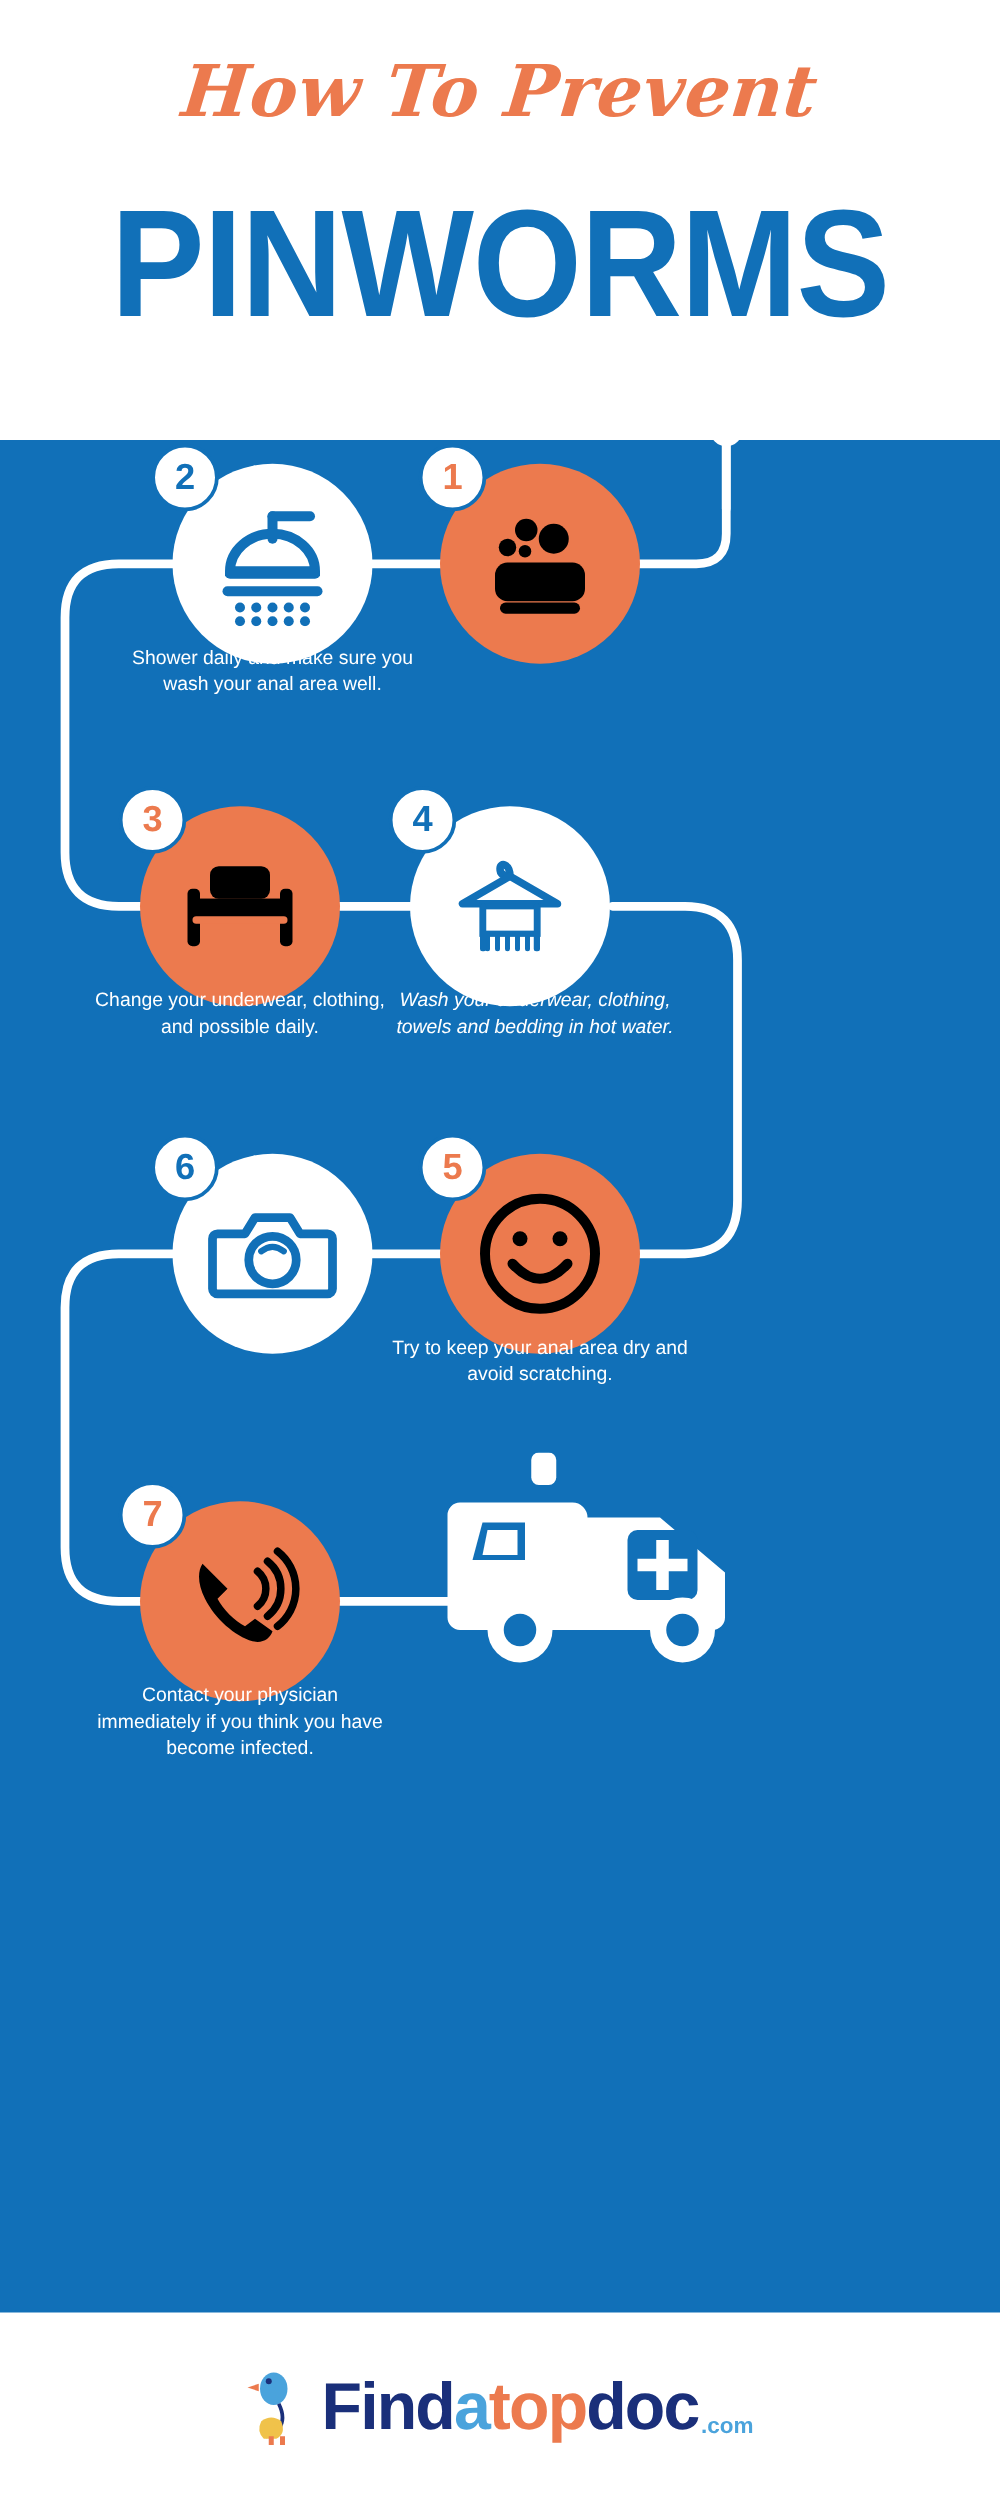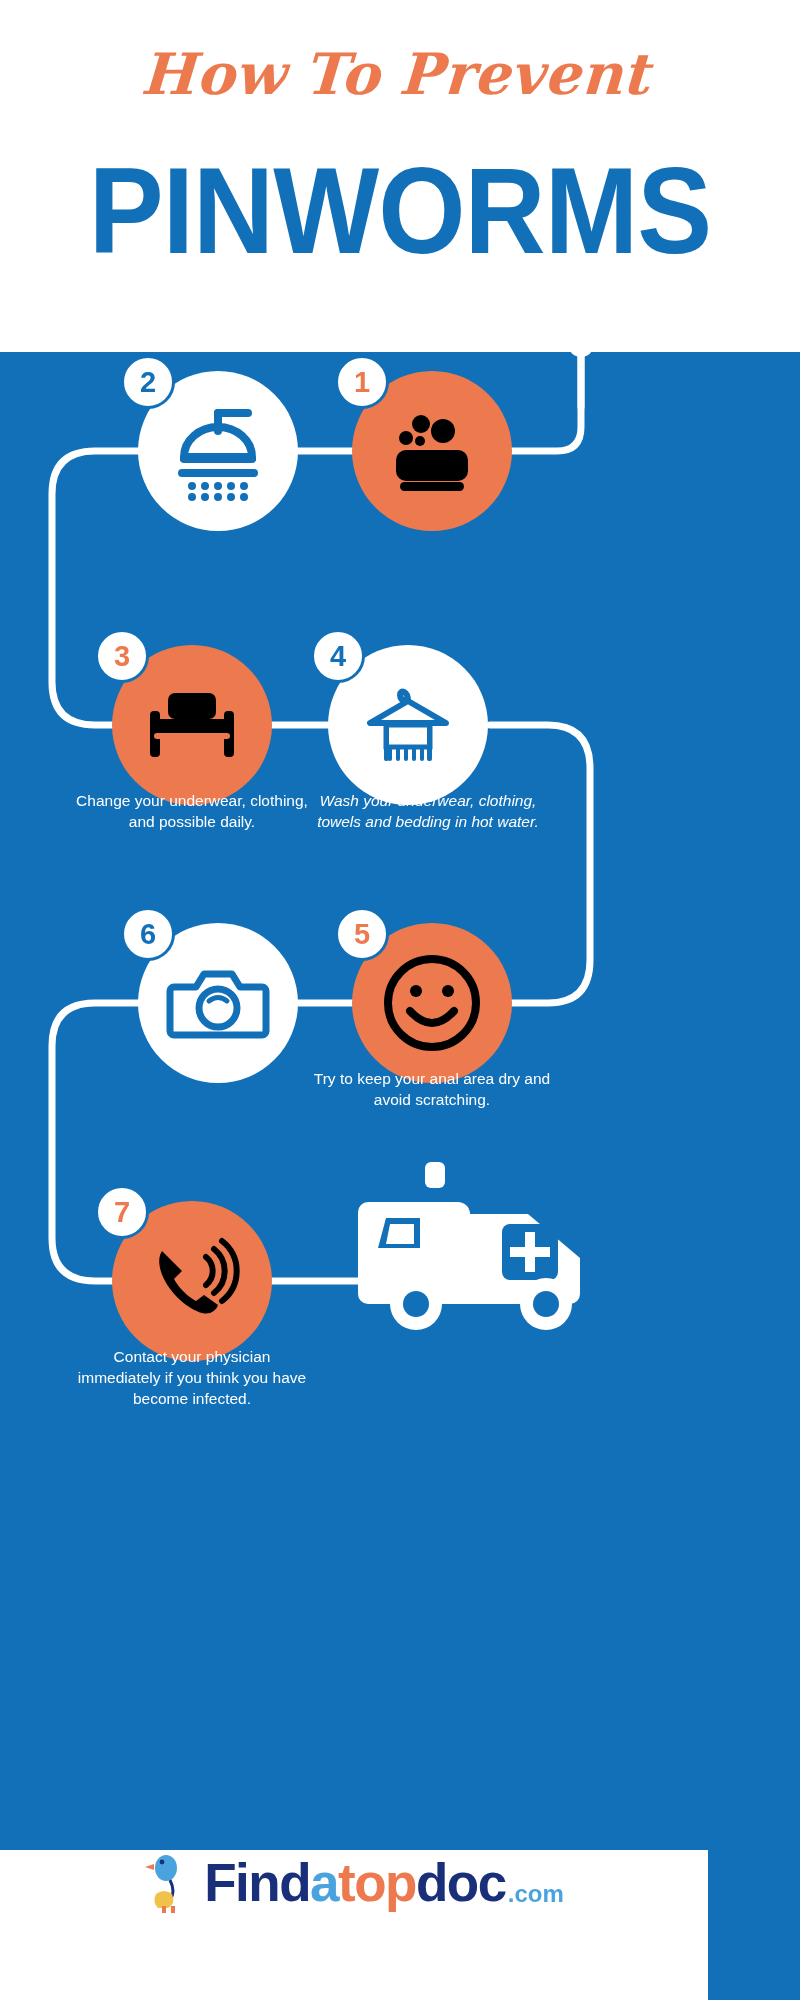--- a/index.html
+++ b/index.html
@@ -63,36 +63,36 @@
   .caption {
     position:absolute; color:#ffffff; text-align:center;
     font-size:15.5px; line-height:21px; width:240px;
   }
 
   
   .ambulance { position:absolute; }
 
   
   .footer {
-    position:absolute; left:0; bottom:0; width:708px; height:150px;
+    position:absolute; left:0; bottom:0; width:800px; height:150px;
     background:#ffffff;
-    display:flex; align-items:flex-start; justify-content:center;
+    display:flex; align-items:center; justify-content:center;
   }
   .logo-row { display:flex; align-items:center; gap:6px; }
   .logo-text {
     font-size:53px; font-weight:700; letter-spacing:-1.5px;
     font-family:"Liberation Sans", sans-serif; line-height:1;
     position:relative;
   }
   .lt-find { color:#1a2f7a; }
   .lt-a { color:#4aa3dc; }
   .lt-top { color:#ec7a4e; }
   .lt-doc { color:#1a2f7a; }
   .logo-dotcom {
-    font-size:24px; color:#4aa3dc; font-weight:700;
+    font-size:18px; color:#4aa3dc; font-weight:700;
     align-self:flex-end; margin-bottom:6px; margin-left:-4px;
   }
 </style>
 </head>
 <body>
 
 <div class="page">
 
   <div class="header">
     <div class="kicker">How To Prevent</div>
@@ -167,20 +167,21 @@
             <circle cx="48" cy="96" r="4"></circle>
               <circle cx="61" cy="96" r="4"></circle>
             <circle cx="74" cy="96" r="4"></circle>
           </g>
         </svg>
       </div>
     </div>
     <div class="badge blue-num" style="left:121px; top:3px;">
       <span>2</span>
     </div>
+    <div class="caption" style="left:98px; top:164px;">Shower daily and make sure you wash your anal area well.</div>
 
     <div class="node orange" style="left:112px; top:293px;">
       <div class="icon-wrap">
         <svg width="96" height="72" viewBox="0 0 96 72">
           <rect x="24" y="4" width="48" height="26" rx="7" fill="#000"></rect>
           <rect x="10" y="30" width="76" height="16" rx="5" fill="#000"></rect>
           <rect x="8" y="30" width="80" height="6" rx="3" fill="#000"></rect>
           <rect x="6" y="22" width="10" height="46" rx="4" fill="#000"></rect>
           <rect x="80" y="22" width="10" height="46" rx="4" fill="#000"></rect>
           <rect x="10" y="44" width="76" height="6" rx="3" fill="#ec7a4e"></rect>

